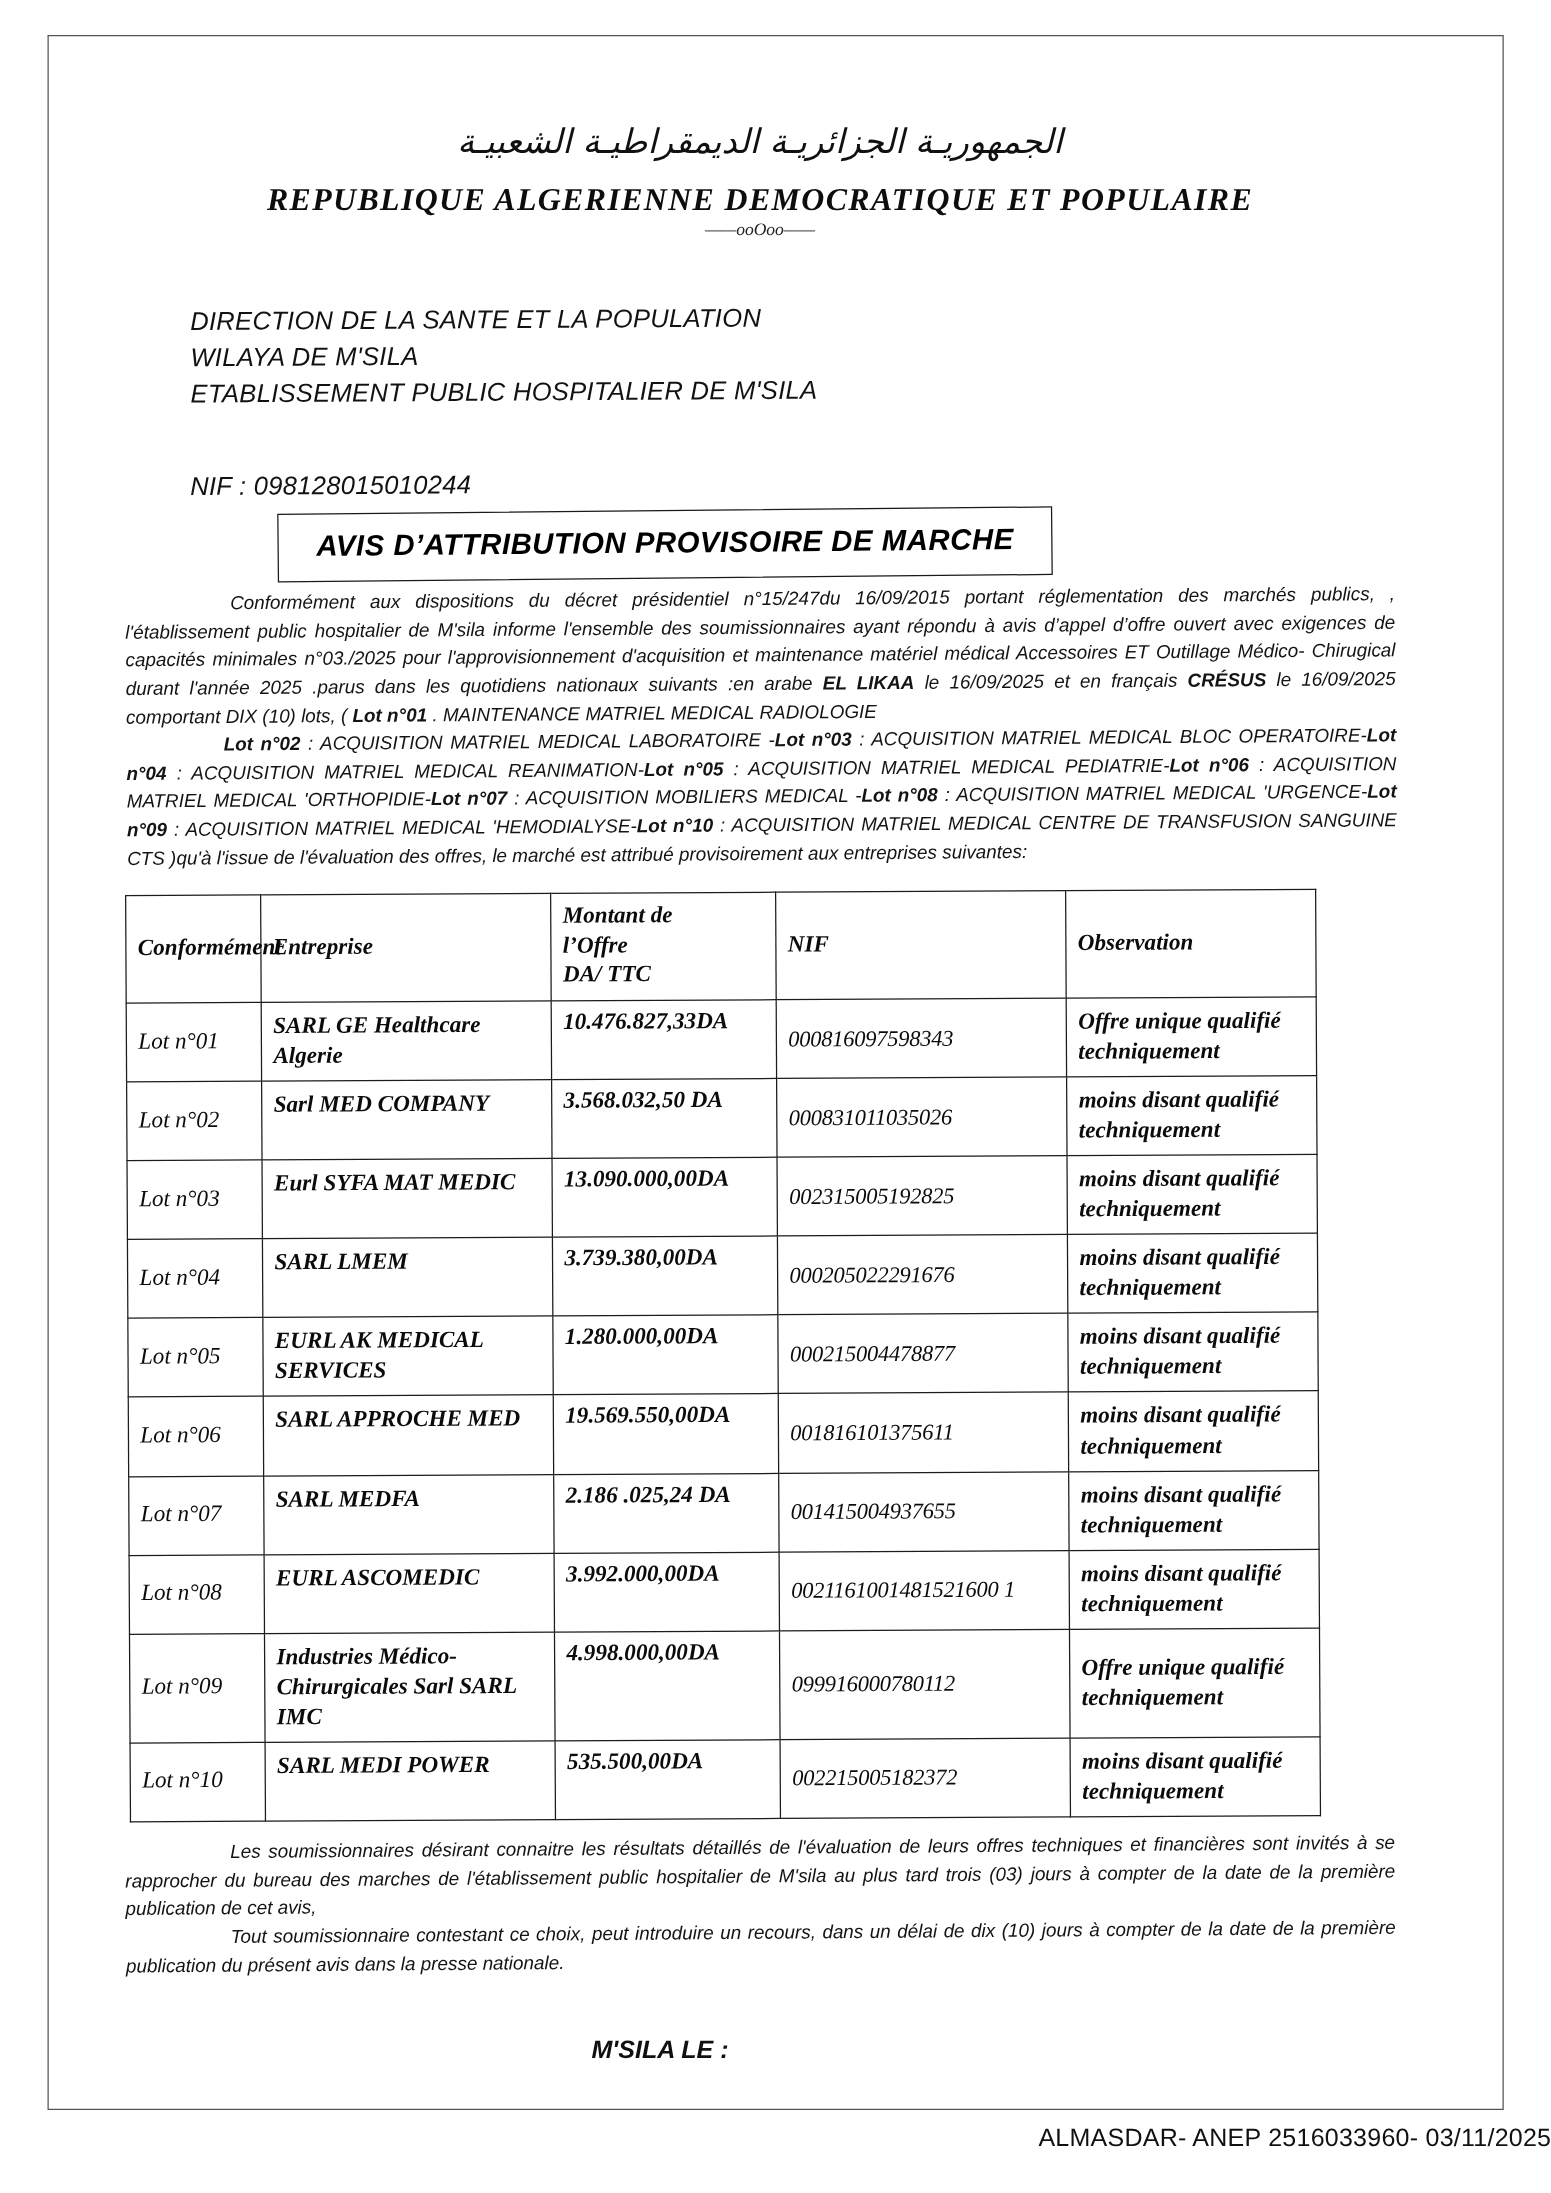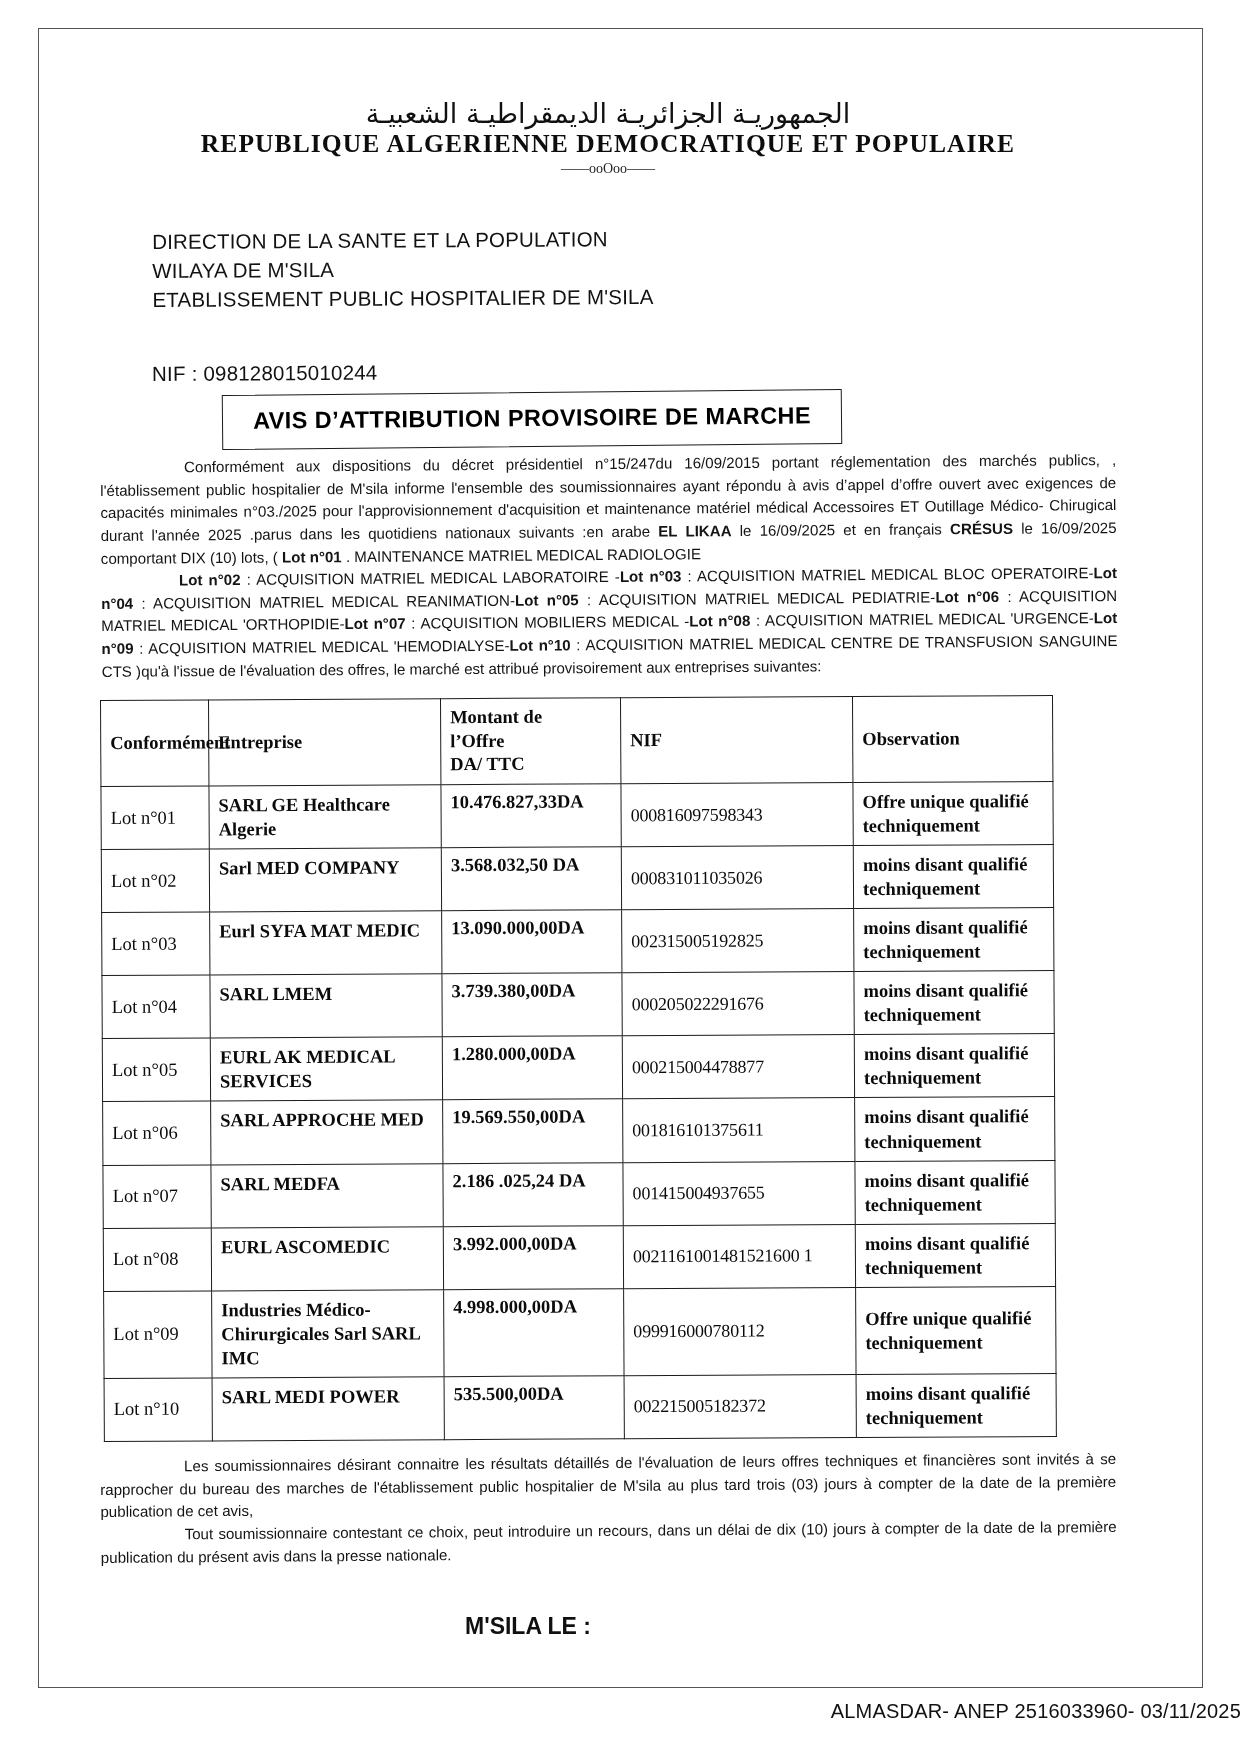--- a/index.html
+++ b/index.html
@@ -29,38 +29,40 @@
     background: #fff;
   }
 
   .sheet {
     position: absolute;
     left: 48px;
     top: 34px;
     width: 1120px;
     height: 1620px;
     padding: 22px 52px 0 52px;
+    font-style: italic;
   }
 
   
   .arabic-title {
     text-align: center;
     font-family: "DejaVu Sans", sans-serif;
     font-size: 27px;
     direction: rtl;
     letter-spacing: 0.5px;
     margin-top: 42px;
     color: #101010;
   }
   .republic-line {
     text-align: center;
     font-family: "Liberation Serif", serif;
     font-size: 25.5px;
     font-weight: bold;
     letter-spacing: 1.1px;
+    margin-top: 16px;
     color: #0d0d0d;
   }
   .ornament {
     text-align: center;
     font-family: "Liberation Serif", serif;
     font-size: 14px;
     letter-spacing: 0px;
     margin-top: 2px;
     color: #222;
   }
@@ -187,21 +189,21 @@
     transform: rotate(-0.45deg);
     transform-origin: left top;
   }
   .closing p { margin: 0; }
   .closing .indent { text-indent: 84px; }
 
   
   .signature {
     margin-top: 40px;
     text-align: center;
-    font-size: 23px;
+    font-size: 20px;
     font-weight: bold;
     line-height: 1.5;
     color: #101010;
     padding-right: 160px;
   }
 
   
   .footer {
     position: absolute;
     left: 0;

